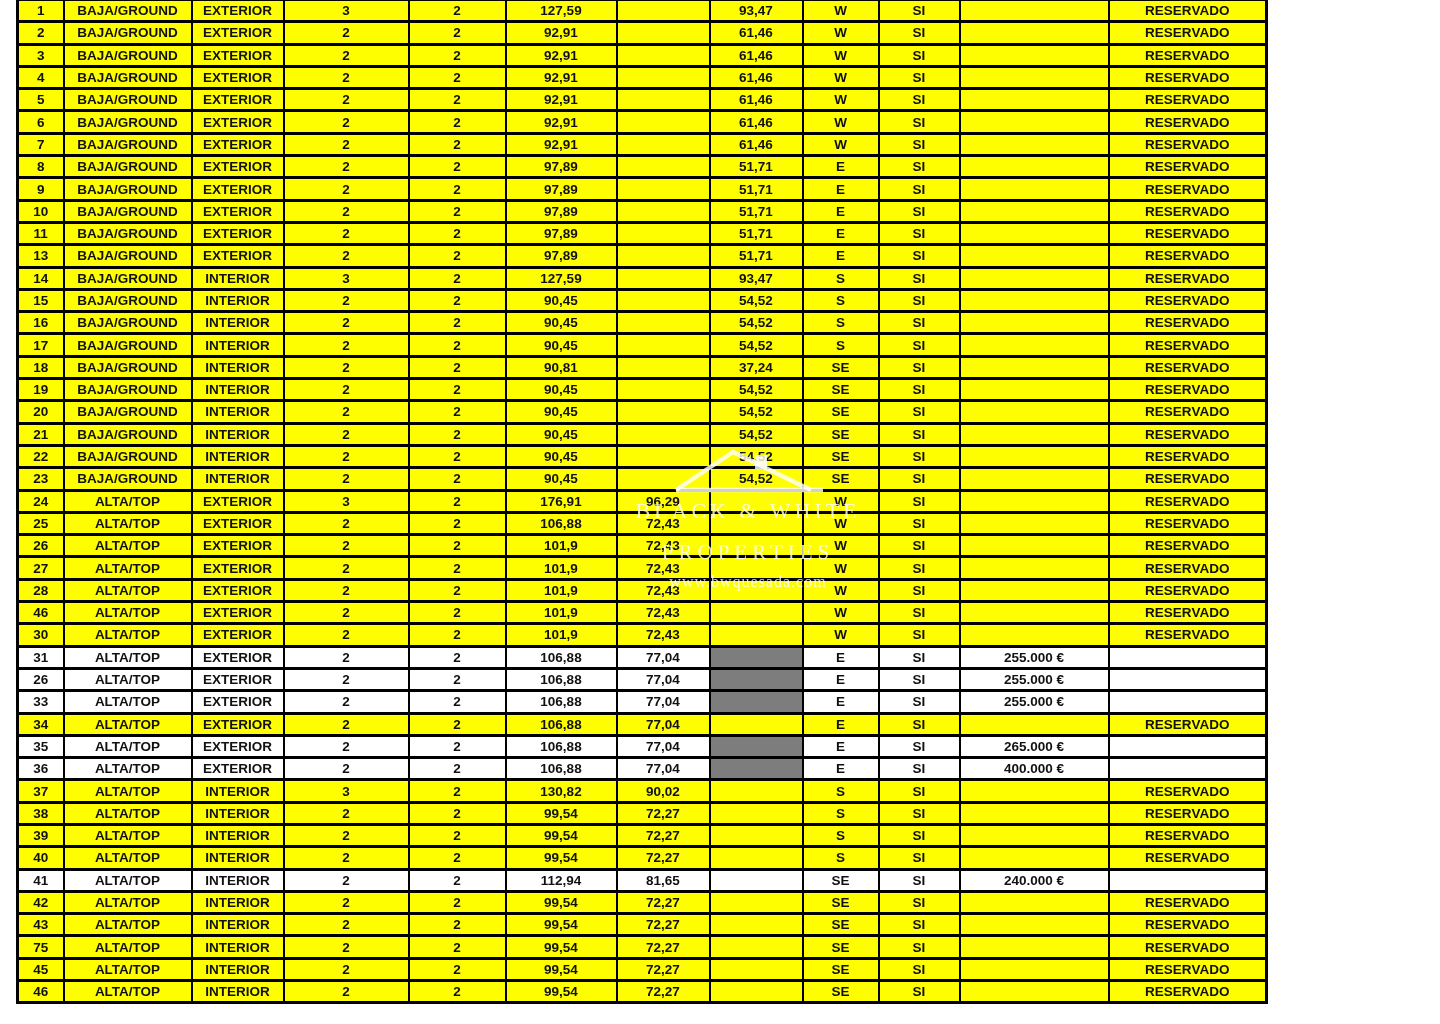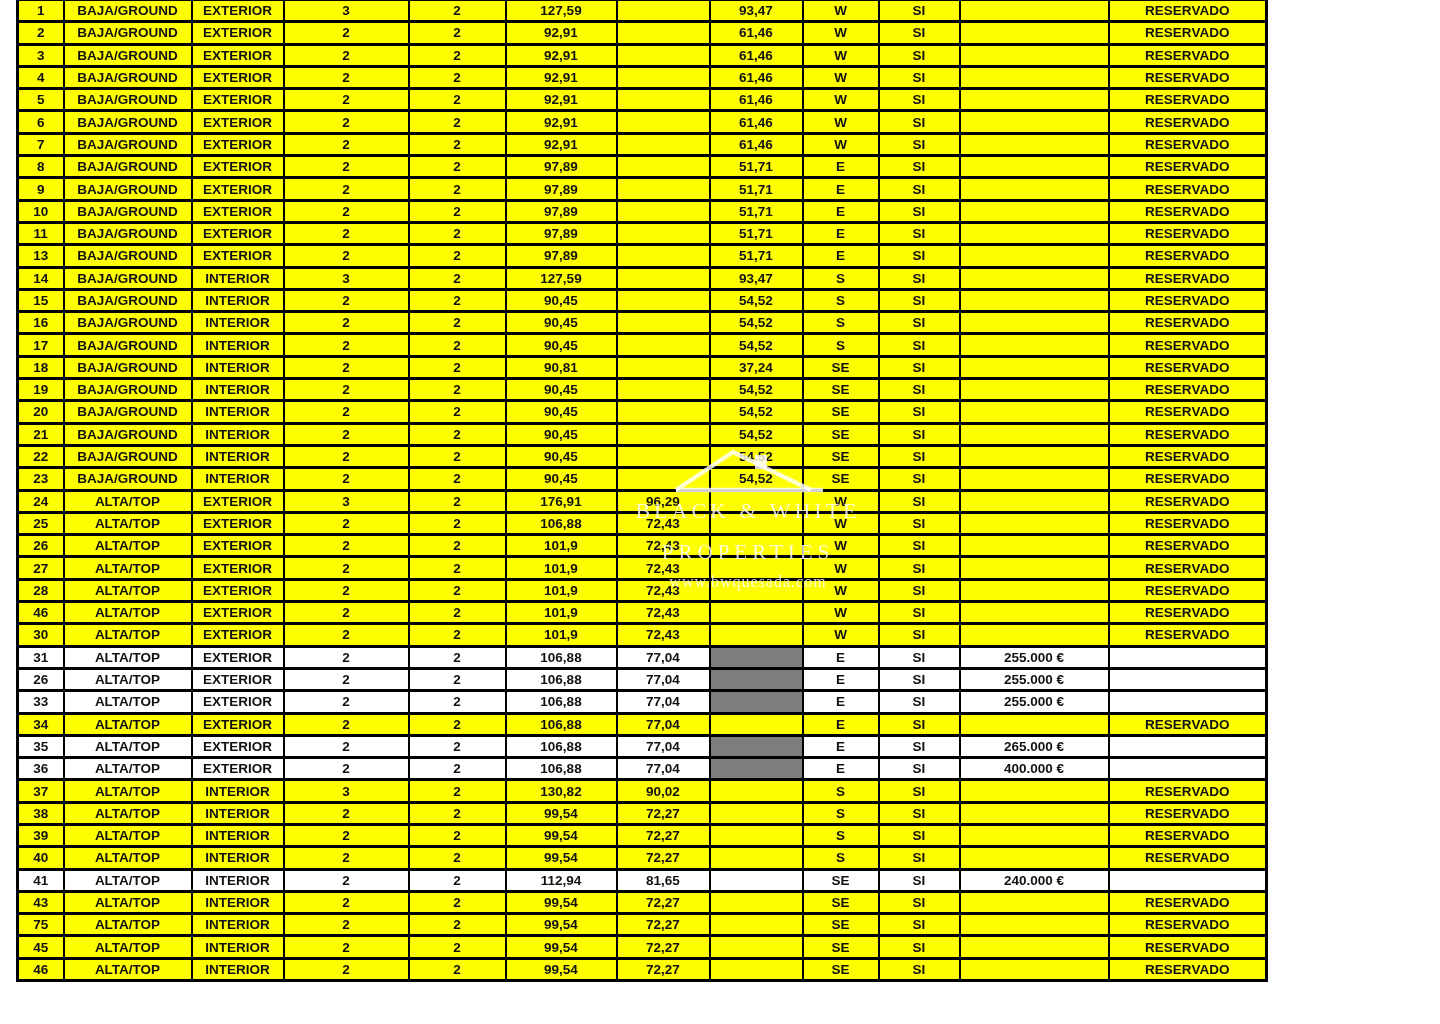--- a/index.html
+++ b/index.html
@@ -647,20 +647,34 @@
           <td class="col-baths">2</td>
           <td class="col-s1">112,94</td>
           <td class="col-s2">81,65</td>
           <td class="col-s3"></td>
           <td class="col-o">SE</td>
           <td class="col-si">SI</td>
           <td class="col-price">240.000 €</td>
           <td class="col-status"></td>
         </tr>
         <tr class="yellow">
+          <td class="col-n">42</td>
+          <td class="col-floor">ALTA/TOP</td>
+          <td class="col-pos">INTERIOR</td>
+          <td class="col-beds">2</td>
+          <td class="col-baths">2</td>
+          <td class="col-s1">99,54</td>
+          <td class="col-s2">72,27</td>
+          <td class="col-s3"></td>
+          <td class="col-o">SE</td>
+          <td class="col-si">SI</td>
+          <td class="col-price"></td>
+          <td class="col-status">RESERVADO</td>
+        </tr>
+        <tr class="yellow">
           <td class="col-n">43</td>
           <td class="col-floor">ALTA/TOP</td>
           <td class="col-pos">INTERIOR</td>
           <td class="col-beds">2</td>
           <td class="col-baths">2</td>
           <td class="col-s1">99,54</td>
           <td class="col-s2">72,27</td>
           <td class="col-s3"></td>
           <td class="col-o">SE</td>
           <td class="col-si">SI</td>

